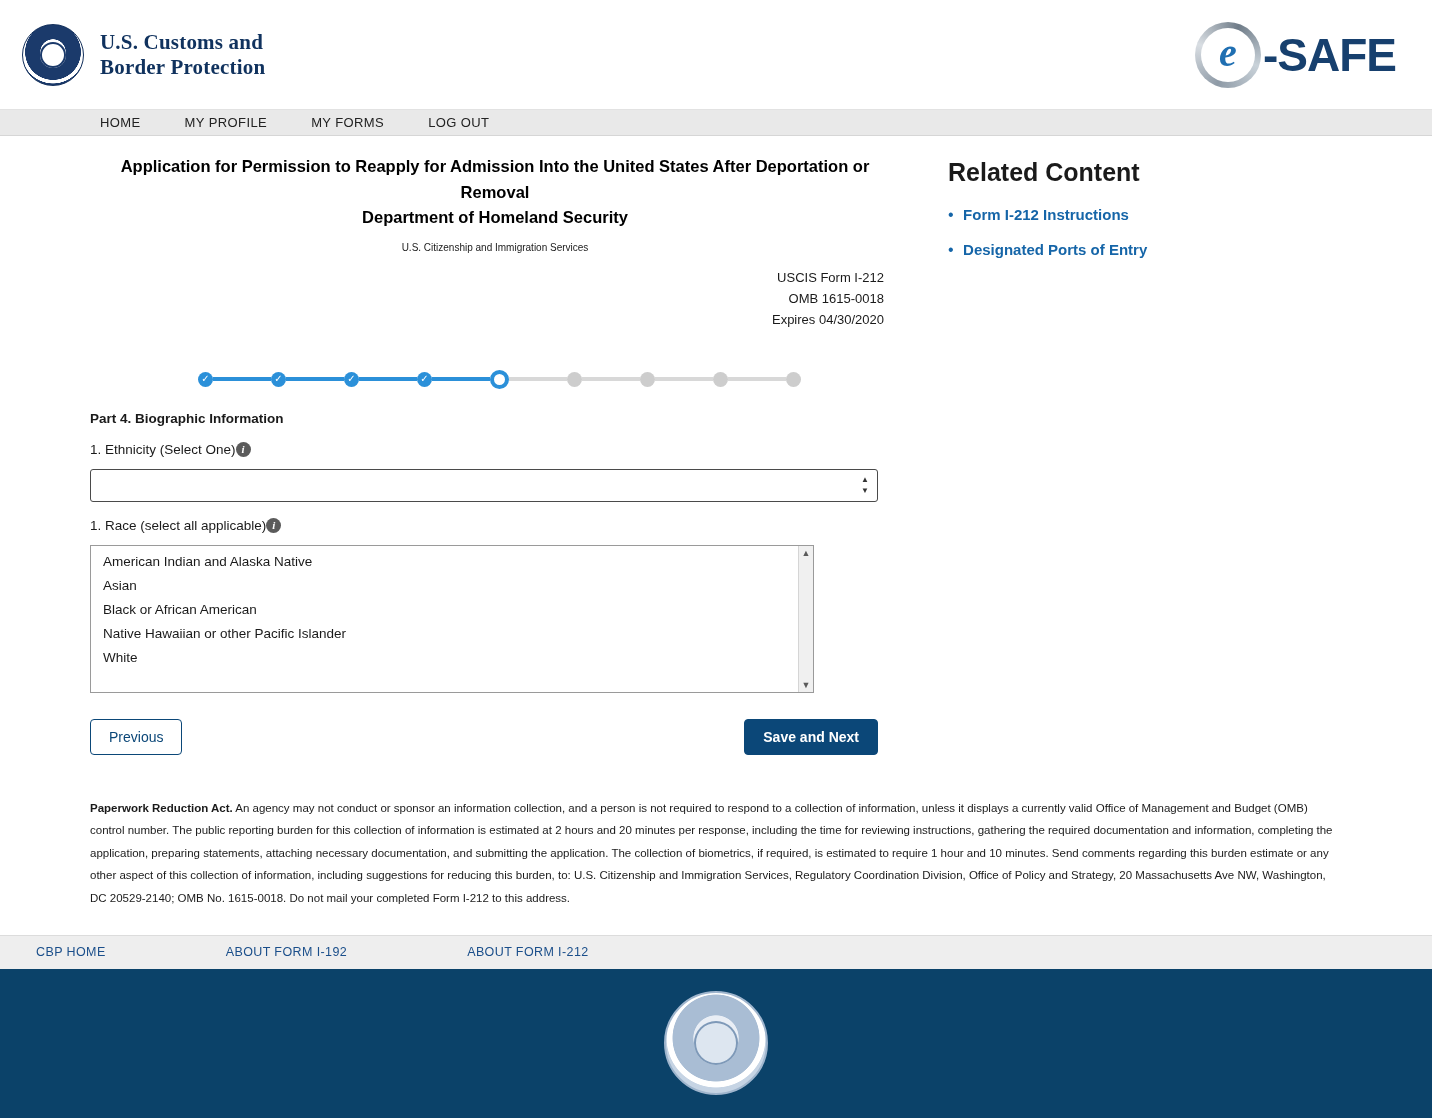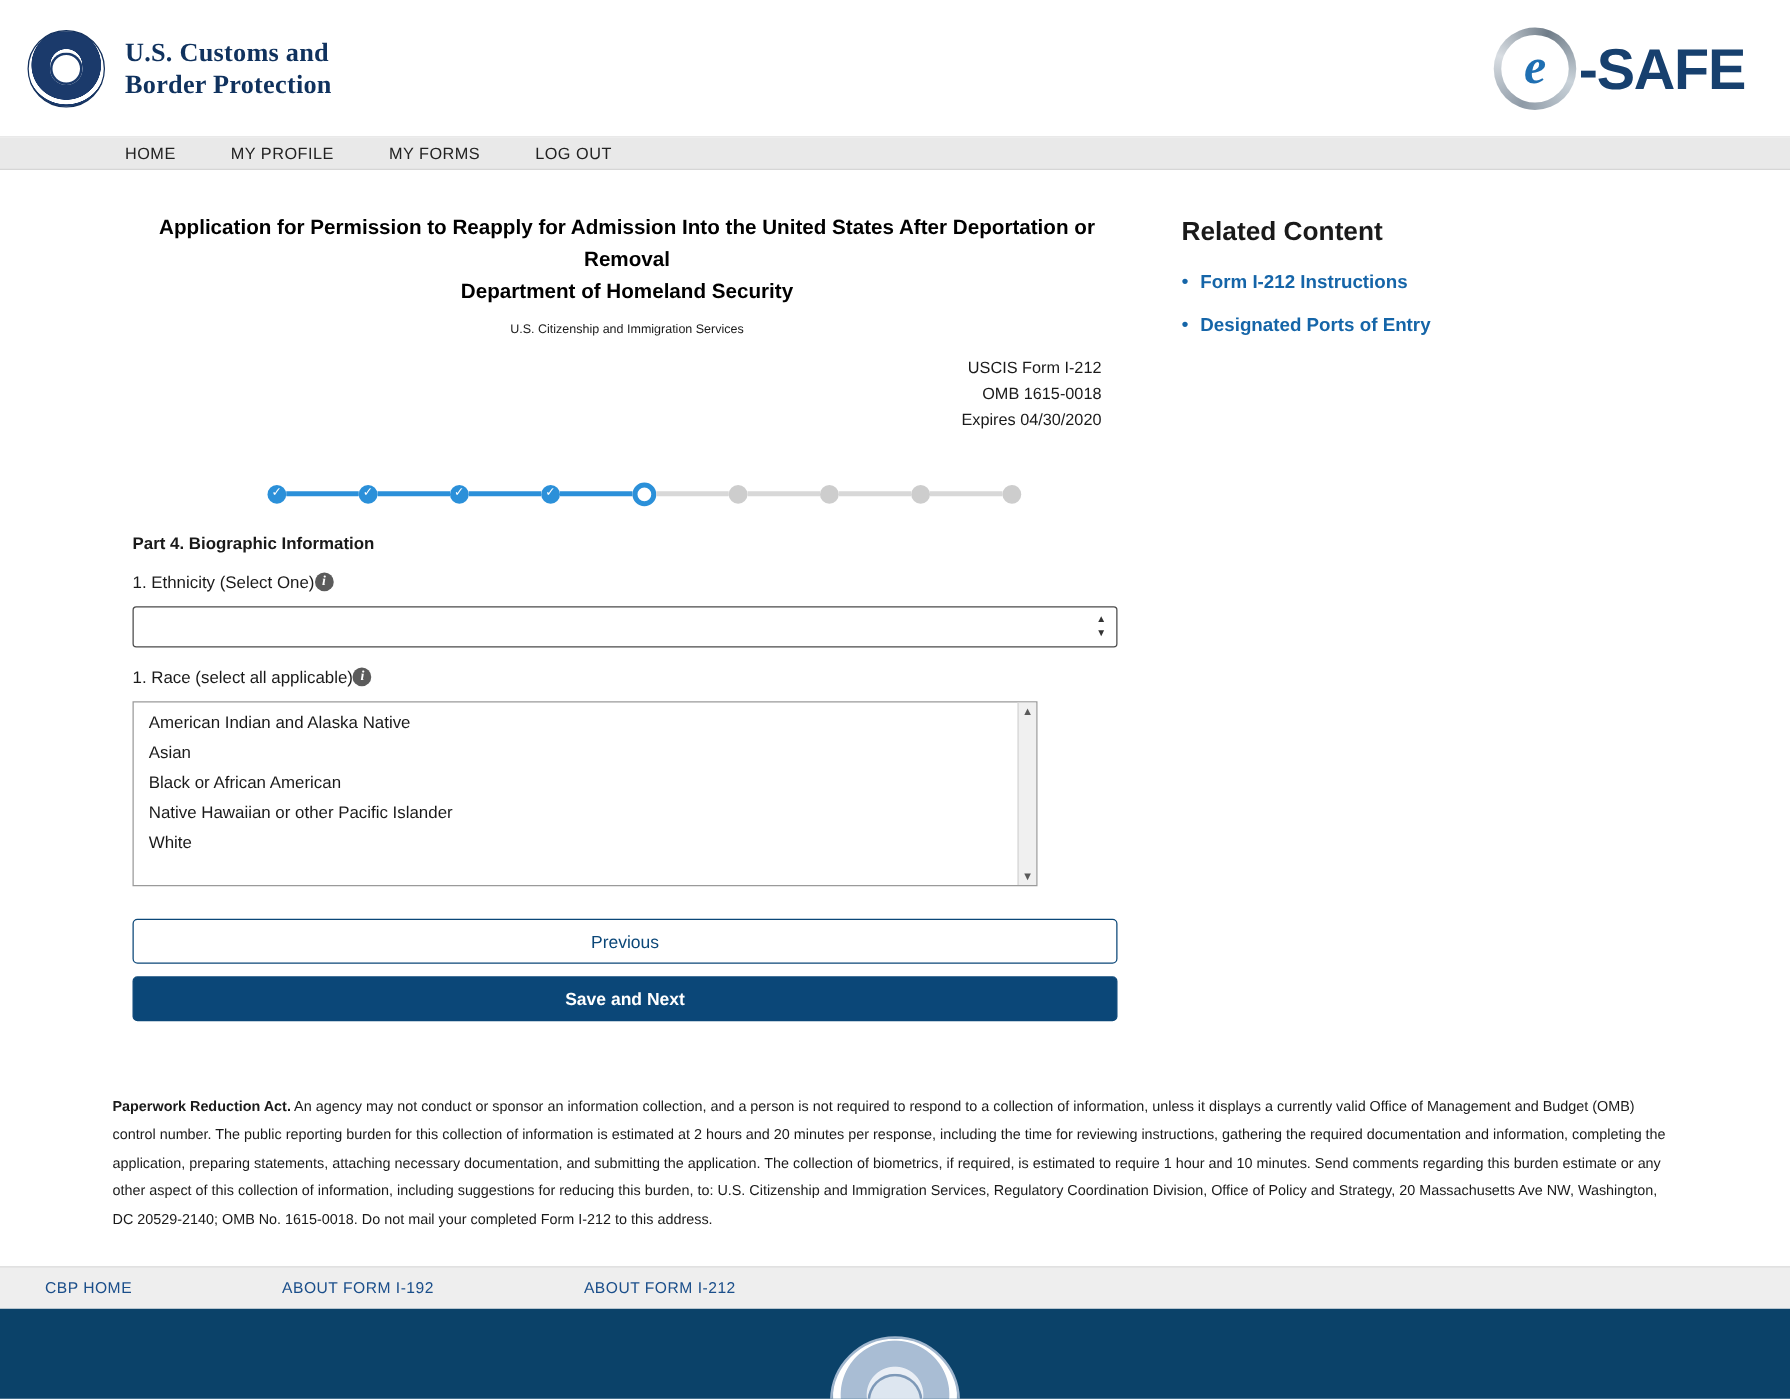--- a/index.html
+++ b/index.html
@@ -90,21 +90,21 @@
     gap: 44px;
   }
   .navbar a {
     font-size: 13px;
     color: #222;
     text-decoration: none;
     letter-spacing: .4px;
   }
 
   
-  .page { display: flex; padding: 16px; }
+  .page { display: flex; padding: 0; }
   .main-col { width: 930px; padding: 18px 30px 0 90px; }
   .side-col { width: 500px; padding: 22px 0 0 18px; }
 
   .form-title {
     text-align: center;
     font-weight: bold;
     font-size: 16.5px;
     color: #000;
     line-height: 1.55;
     max-width: 820px;
@@ -212,37 +212,36 @@
     display: flex; flex-direction: column; justify-content: space-between;
     align-items: center;
     padding: 2px 0;
   }
   .lb-scroll .arw { font-size: 9px; color: #5a5a5a; line-height: 10px; }
 
   .btn-row {
     width: 788px;
     display: flex; justify-content: space-between; gap: 10px;
     margin-top: 26px;
-    flex-direction: column;
   }
   .btn {
     font-size: 14px;
     padding: 9px 18px;
     border-radius: 4px;
     cursor: pointer;
     border: 1px solid #0b4778;
   }
   .btn-prev { background: #fff; color: #0b4778; }
   .btn-next { background: #0b4778; color: #fff; font-weight: bold; }
 
   
   .rc-title {
     font-family: "Liberation Sans", sans-serif;
     font-weight: bold;
-    font-size: 21px;
+    font-size: 25px;
     color: #1a1a1a;
     margin: 0 0 10px 0;
   }
   .rc-link {
     font-size: 15px;
     color: #1565a8;
     text-decoration: none;
     font-weight: bold;
     display: block;
     margin: 9px 0;

